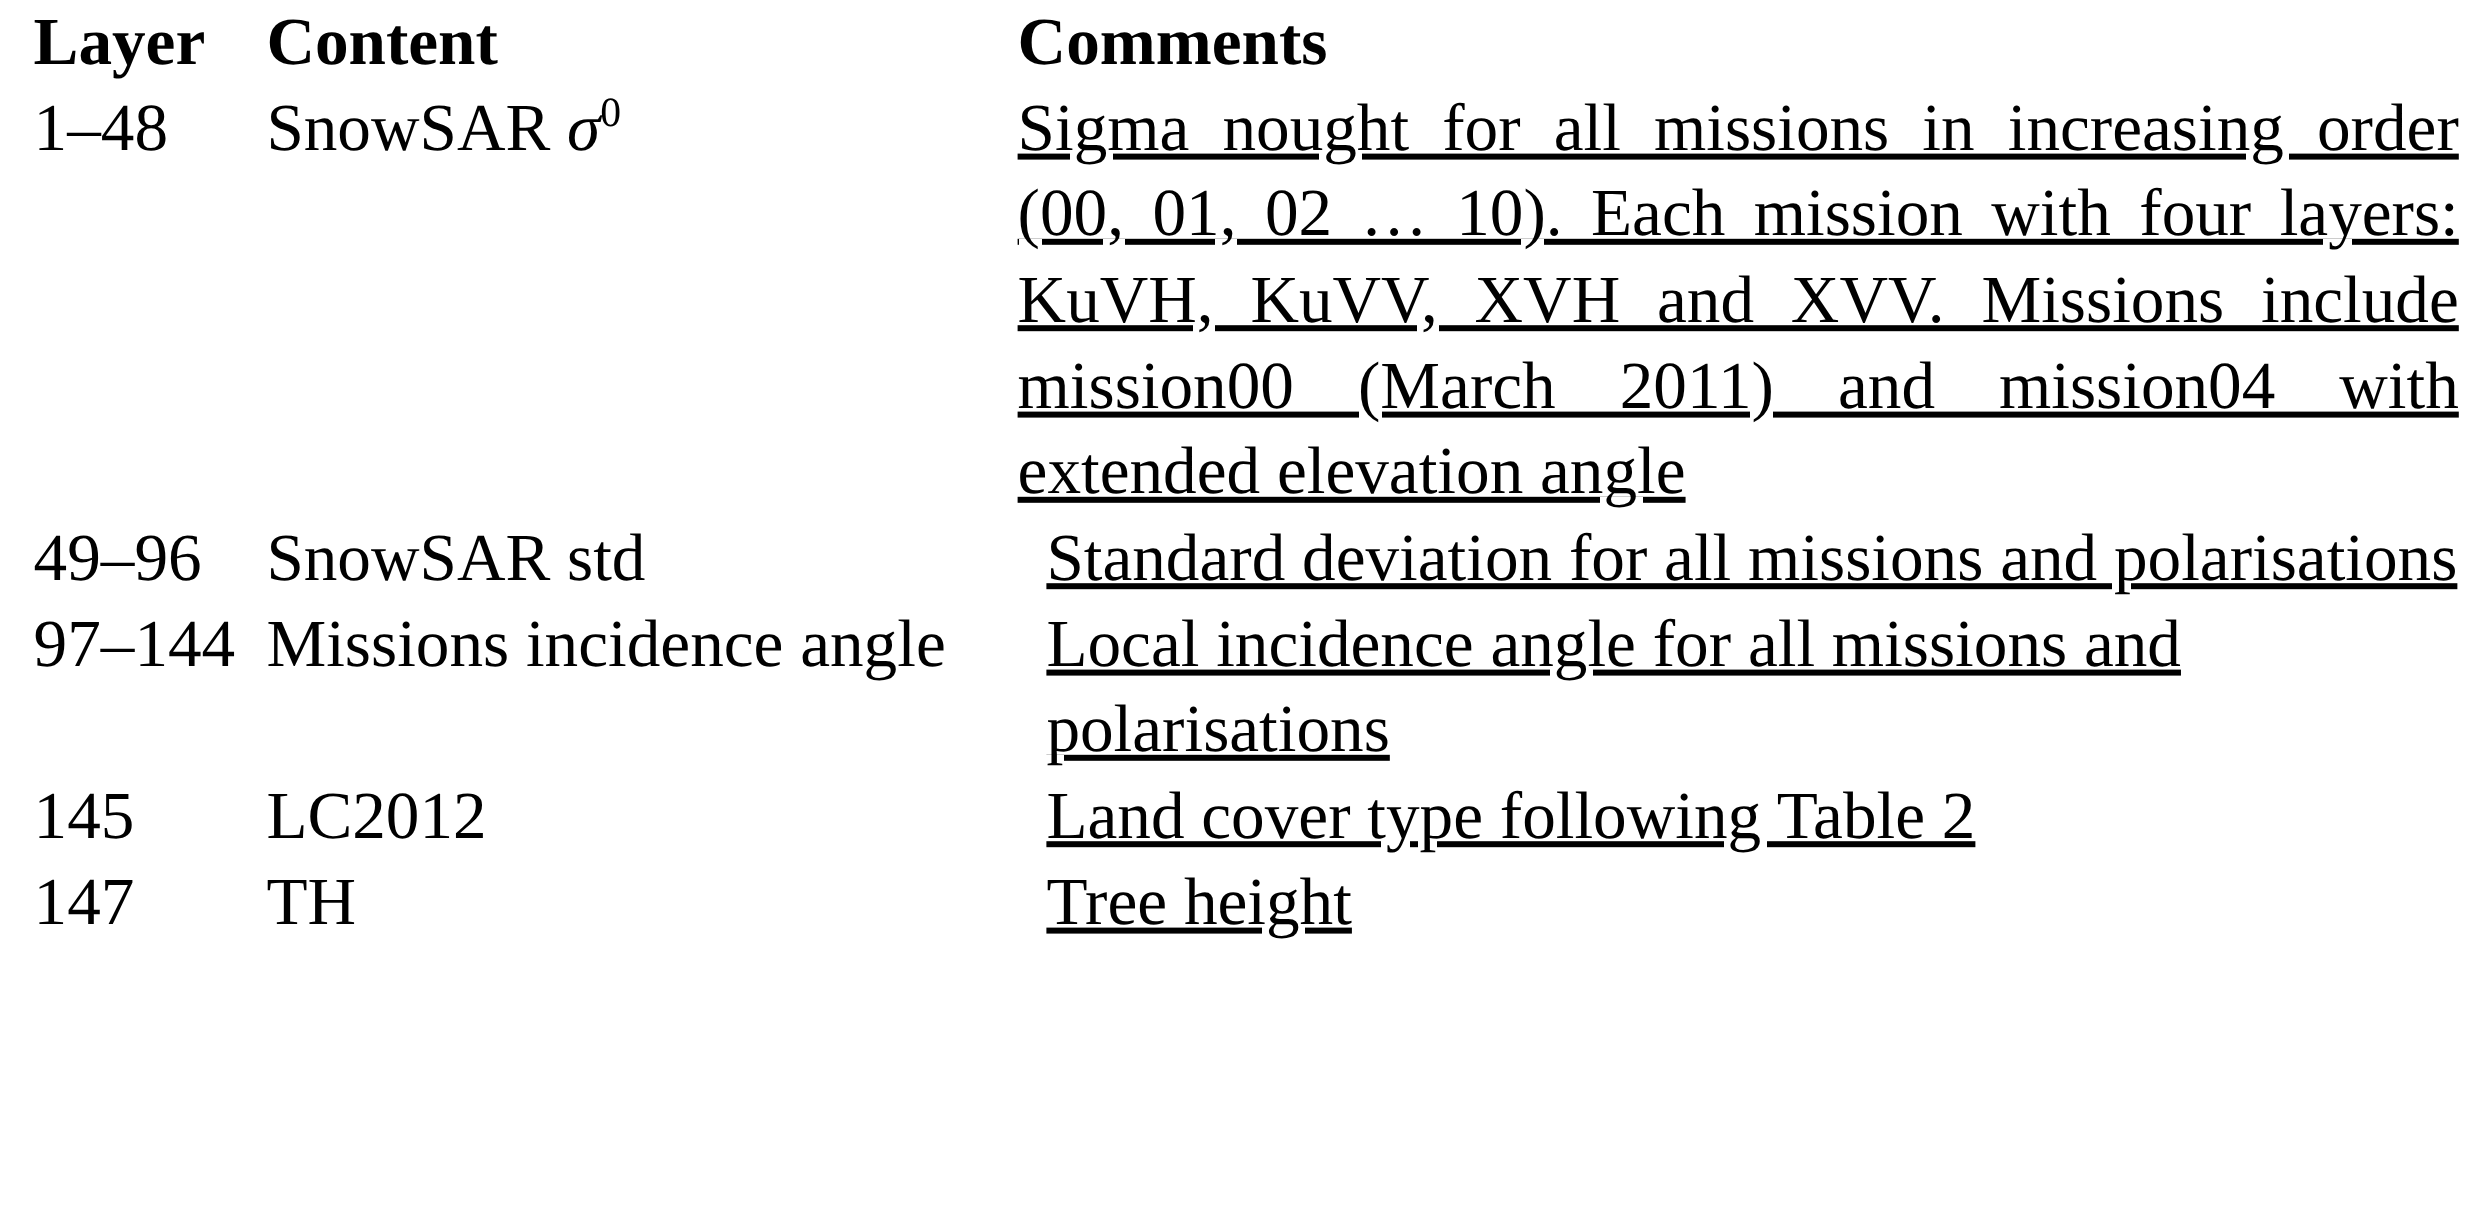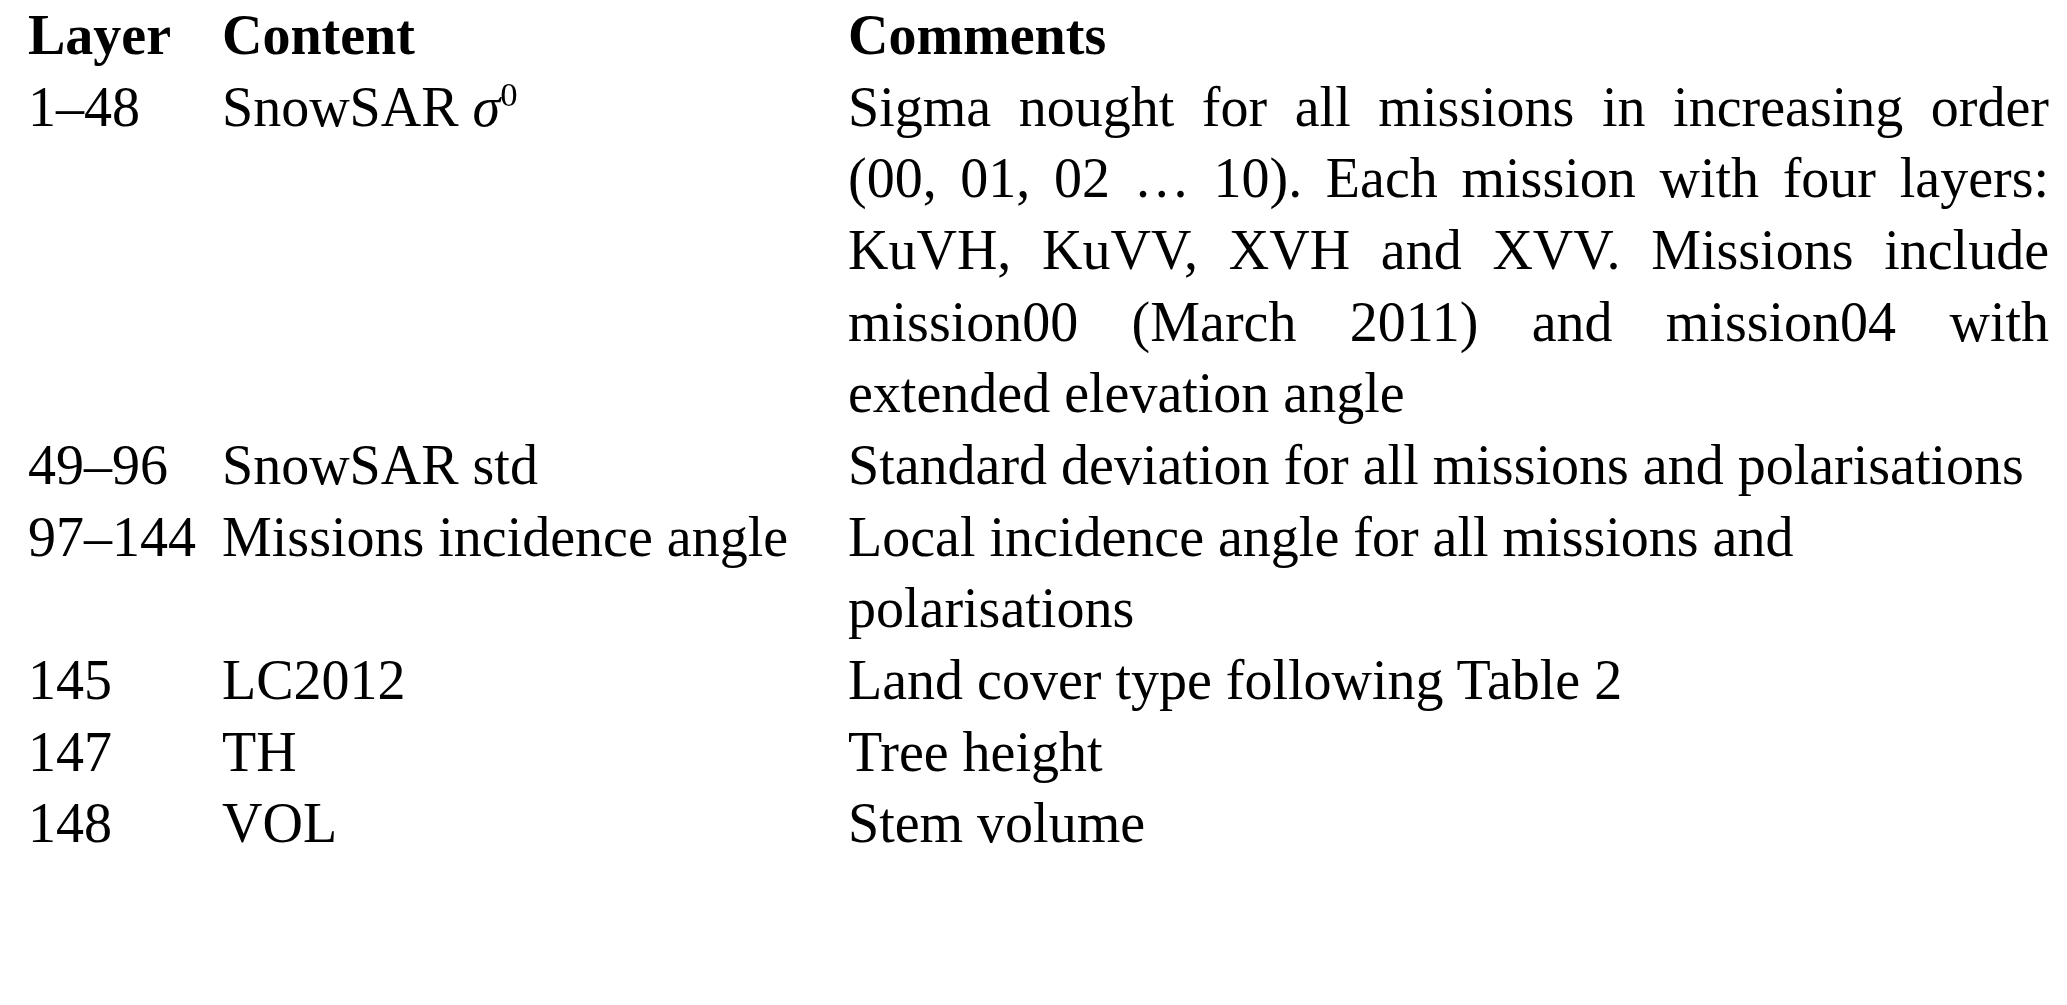--- a/index.html
+++ b/index.html
@@ -73,23 +73,25 @@
     font-size: 56px;
   }
   .cell .pad { padding-left: 28px; }
   .cell.c2 .pad { padding-left: 26px; }
   .cell.c3 .pad { padding-left: 28px; padding-right: 18px; }
 
   .cell.c3 .just {
     text-align: justify;
     text-align-last: left;
     hyphens: none;
+    text-decoration: underline;
   }
   .cell.c3 .just.single {
     text-align: left;
+    margin-left: 24px;
   }
 
   
   .sym-sigma {
     font-style: italic;
     font-family: "Liberation Serif", "DejaVu Serif", serif;
   }
   .sup {
     font-size: 0.62em;
     vertical-align: super;
@@ -234,33 +236,20 @@
             </div>
         </td>
       </tr>
 
       <tr class="rule rule-mid">
         <td class="rule" colspan="3">
             <div></div>
           </td>
       </tr>
 
-      <tr>
-        <td class="cell c1">
-          <div class="pad">148</div>
-        </td>
-        <td class="cell c2">
-          <div class="pad">VOL</div>
-        </td>
-        <td class="cell c3">
-          <div class="pad">
-              <div class="just single">Stem volume</div>
-            </div>
-        </td>
-      </tr>
 
       <tr class="rule rule-mid">
         <td class="rule" colspan="3">
             <div></div>
           </td>
       </tr>
 
 
       <tr class="rule rule-bottom">
         <td class="rule" colspan="3">

